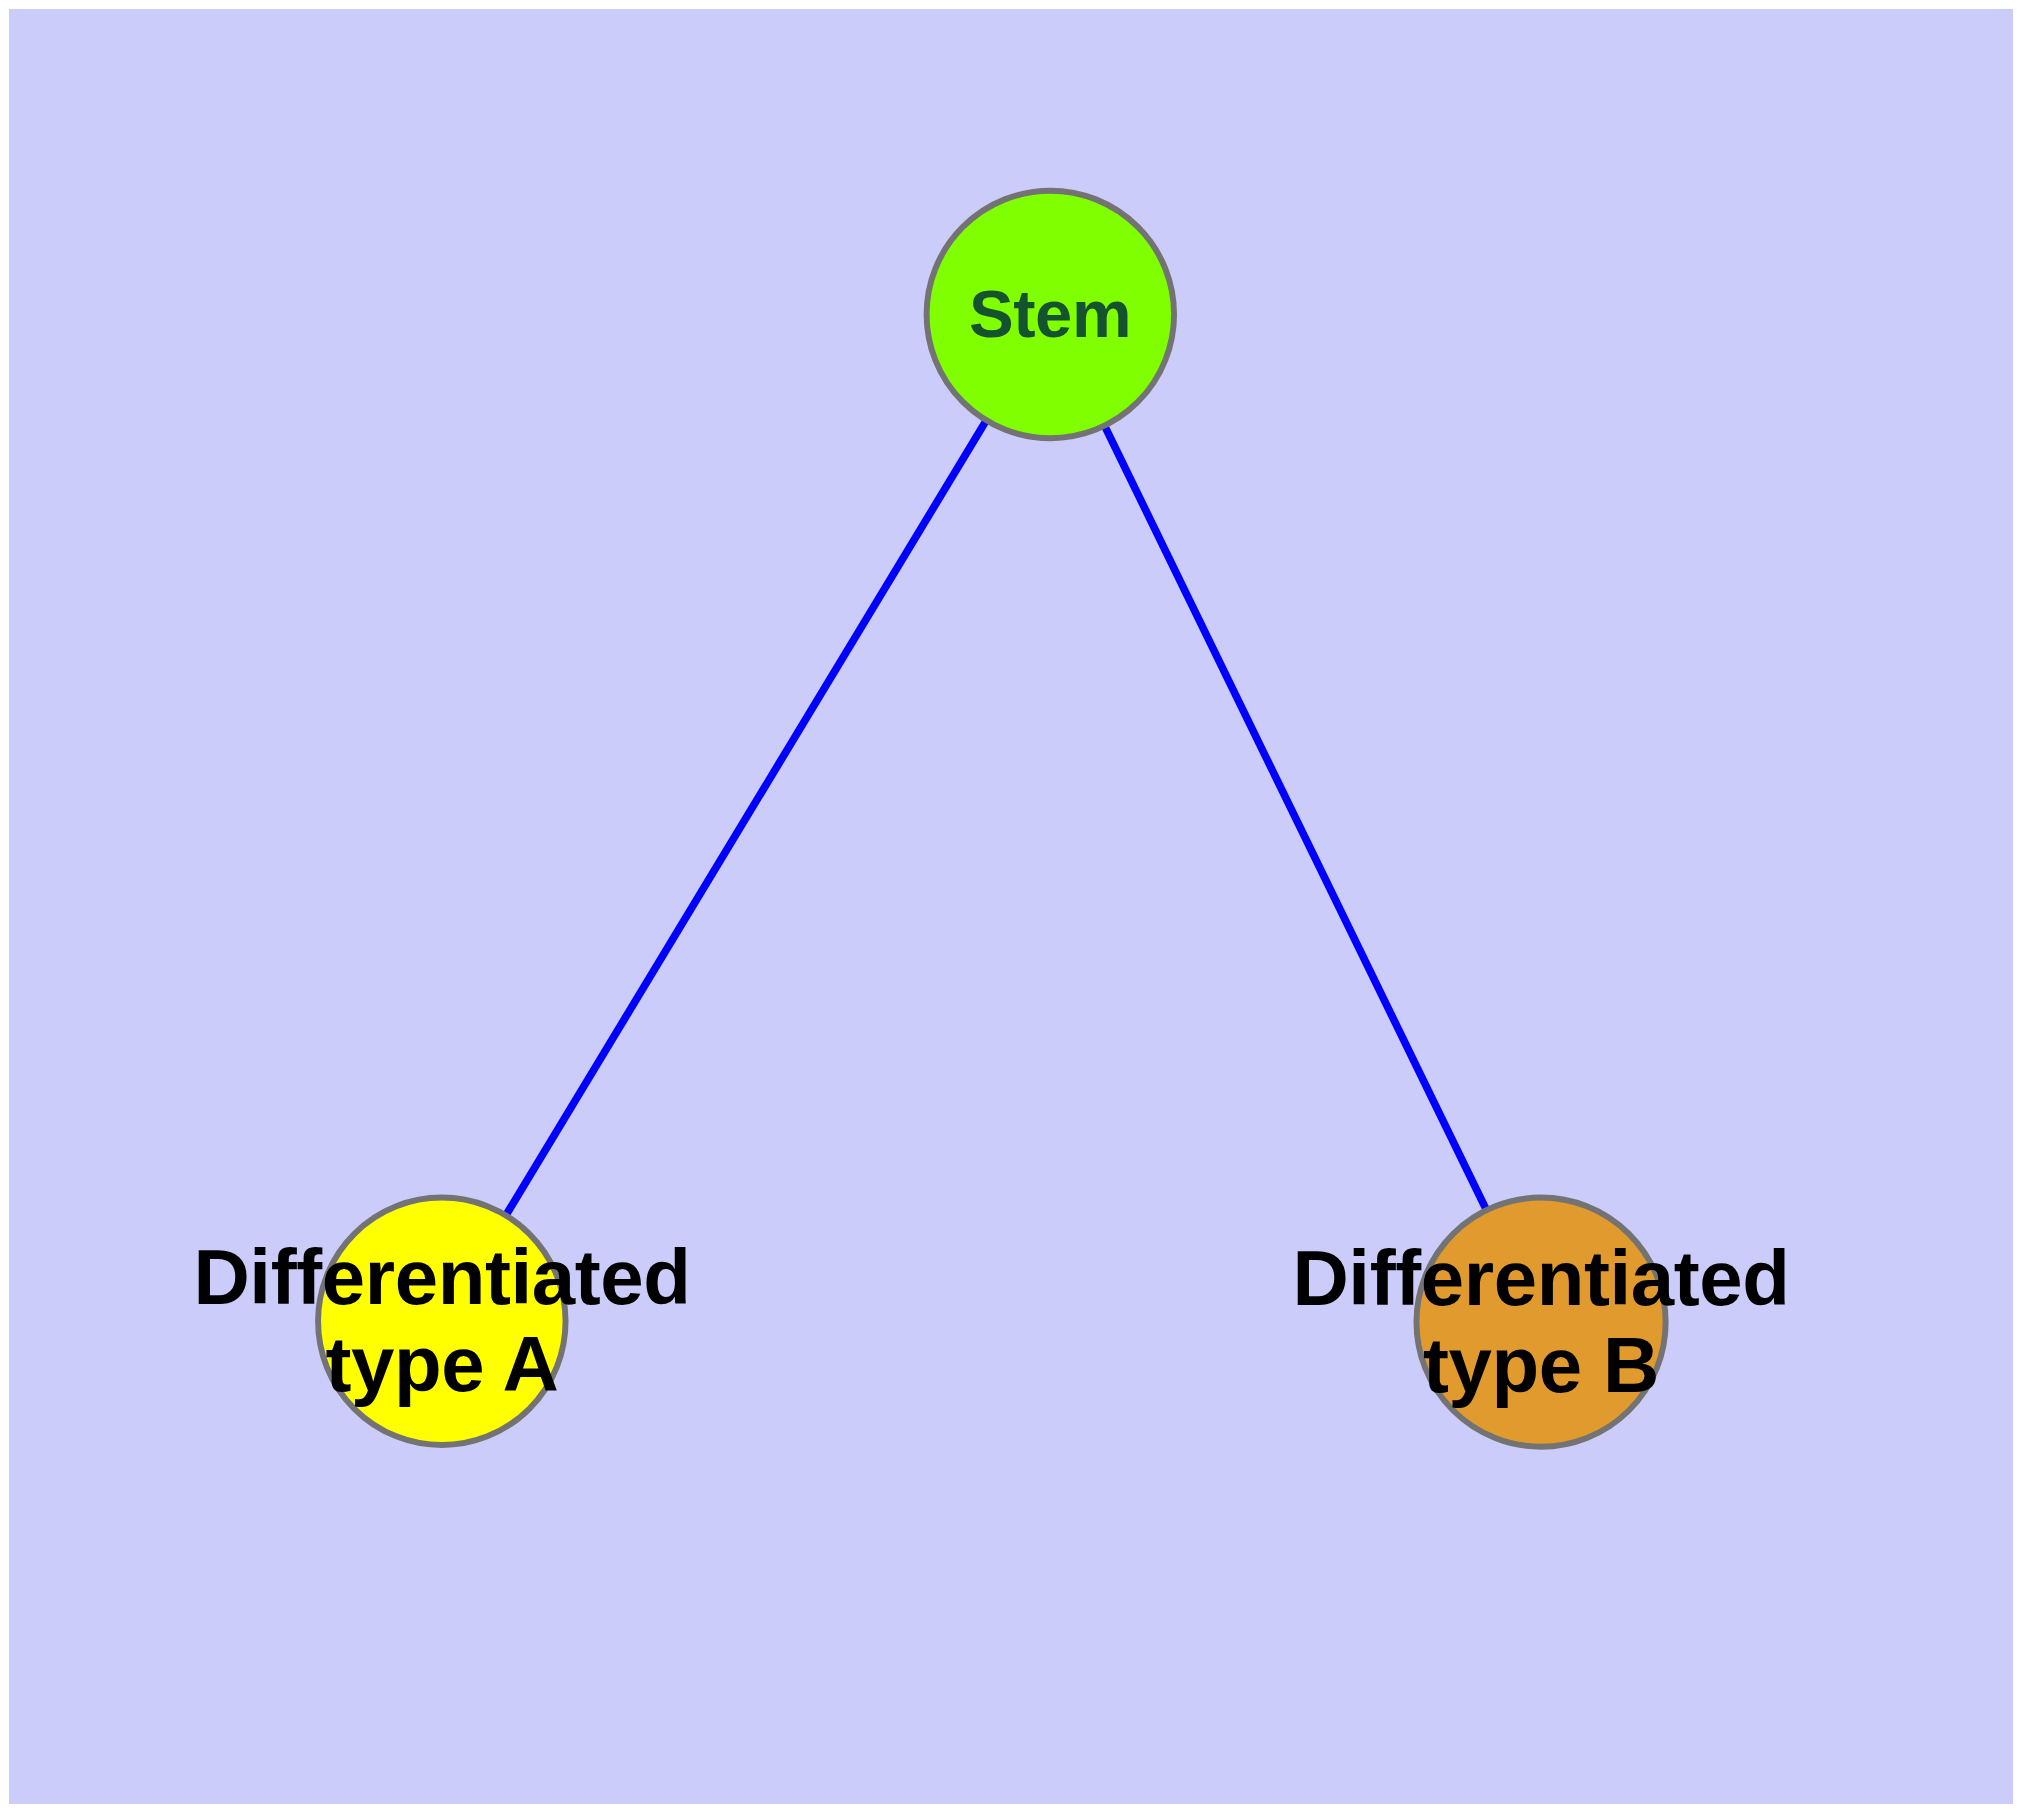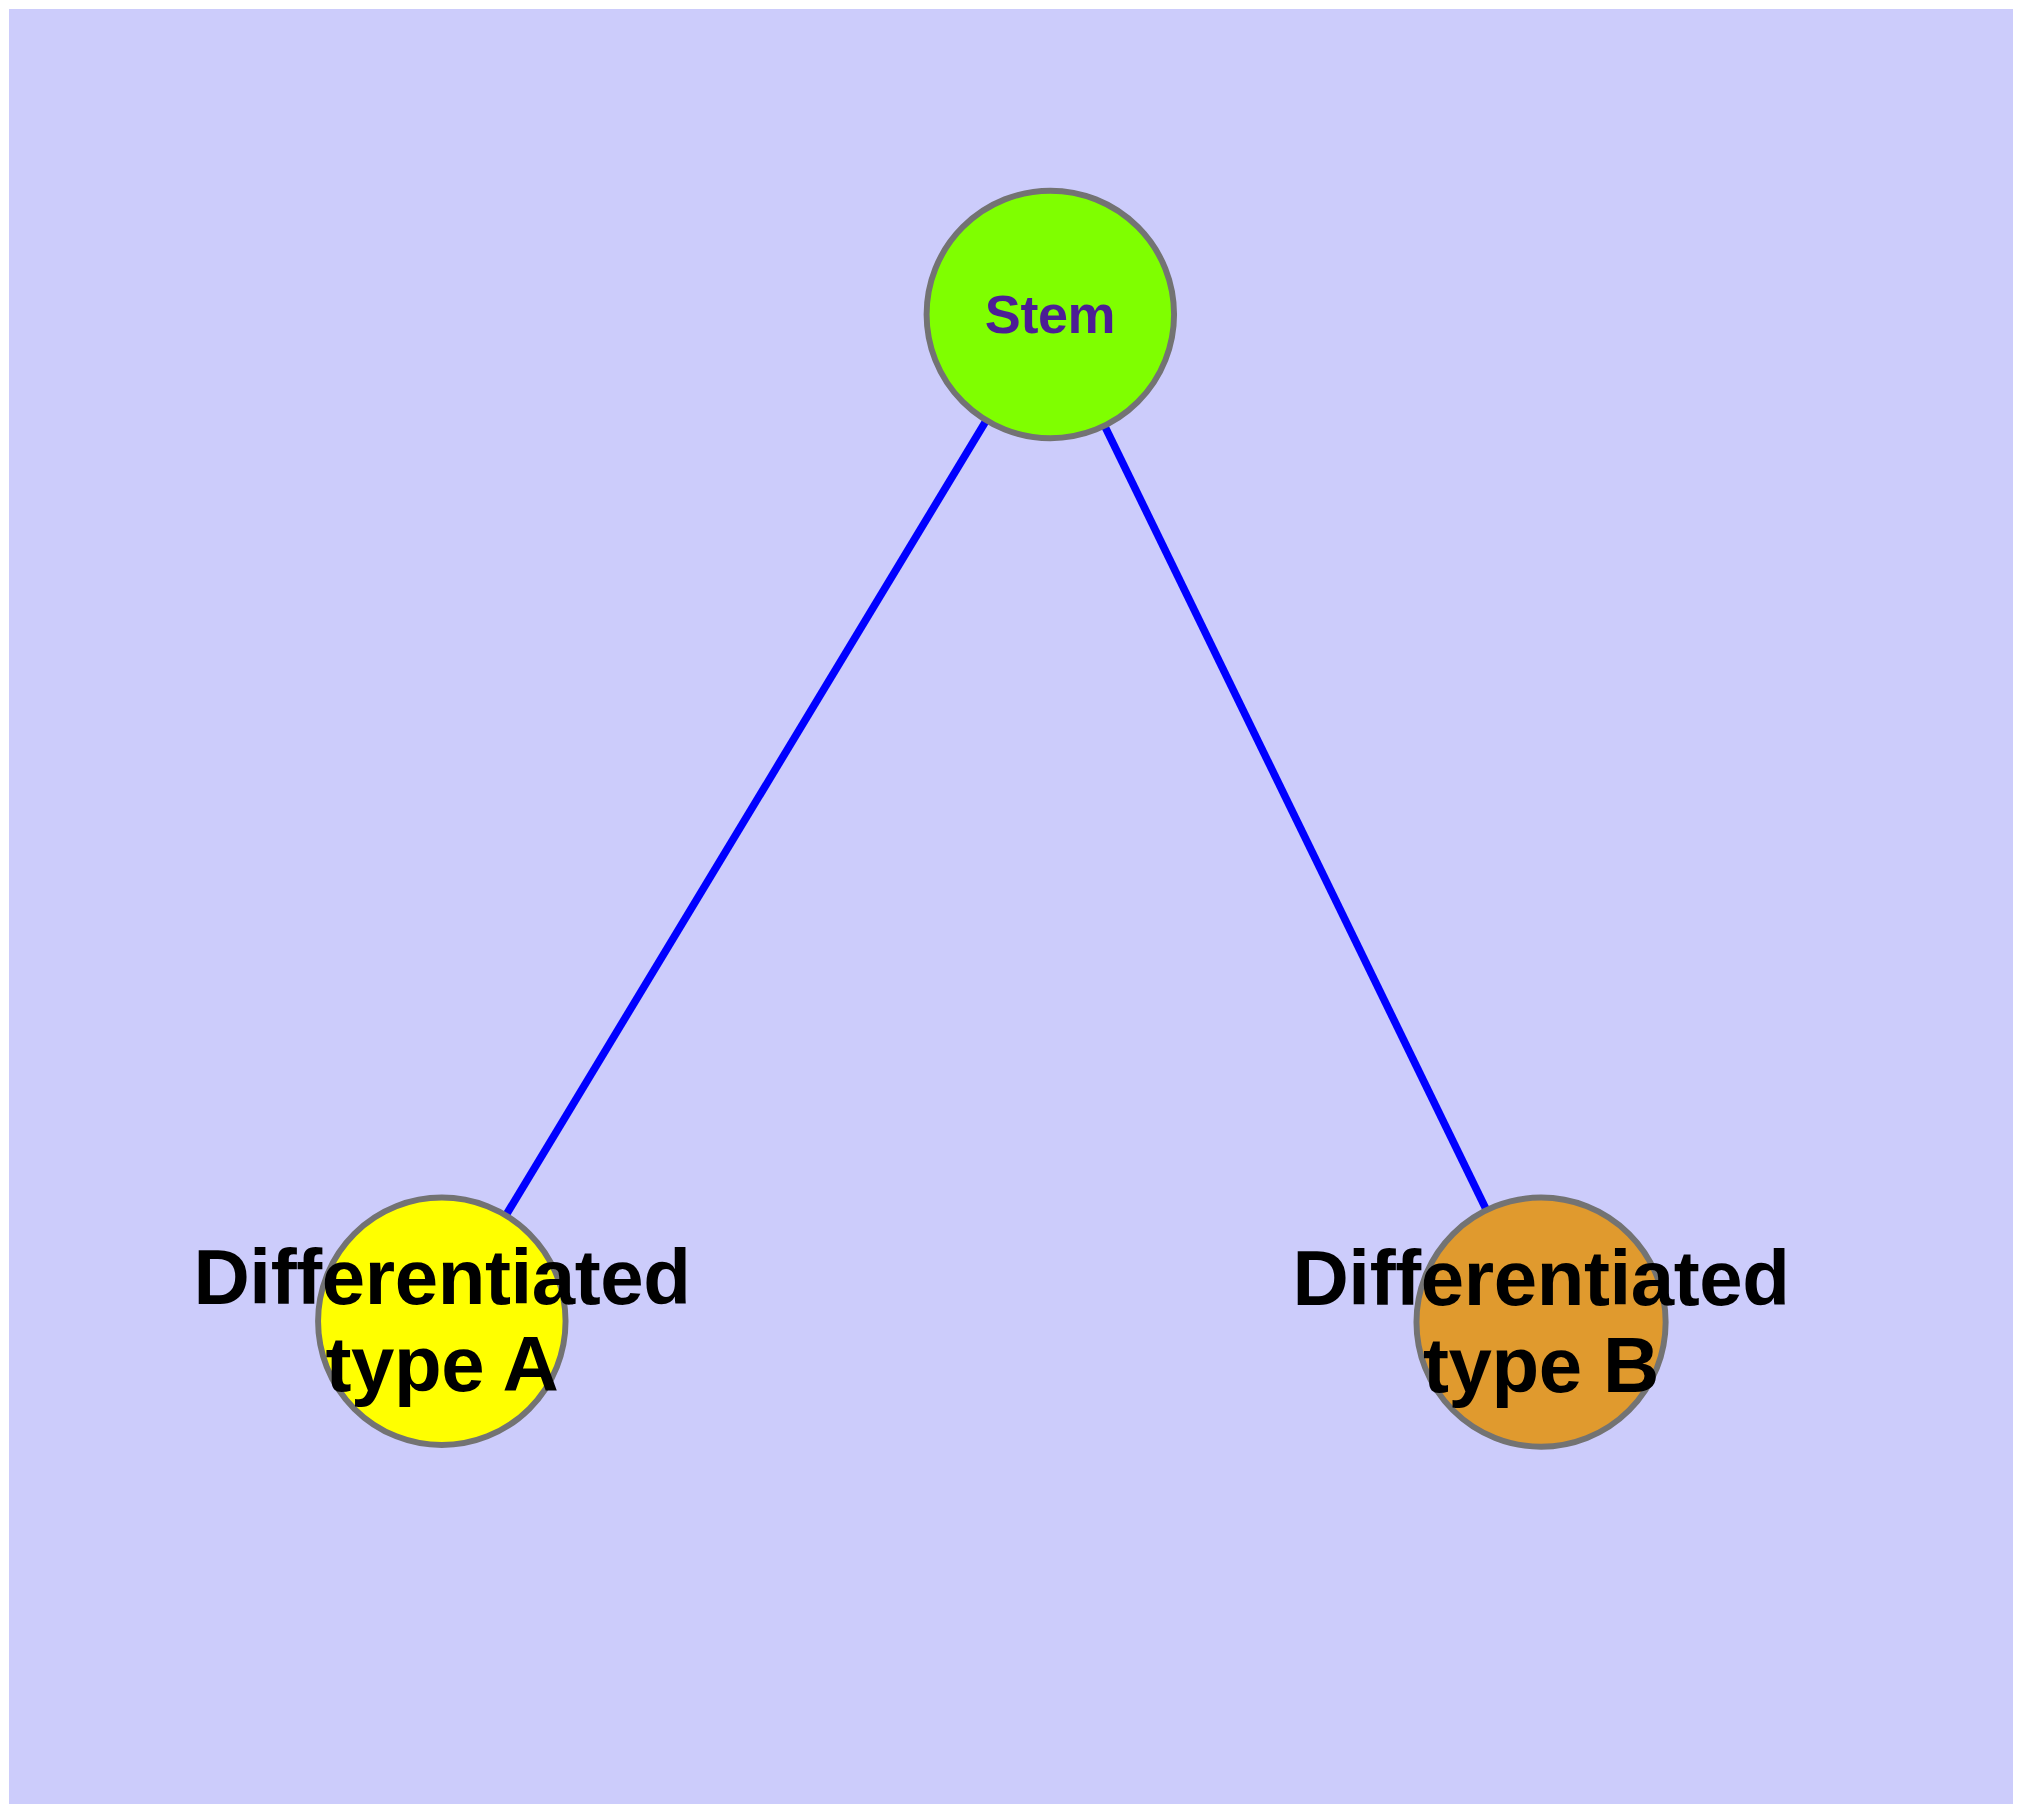--- a/index.html
+++ b/index.html
@@ -56,20 +56,20 @@
         <line x1="1239" y1="371" x2="1818" y2="1560" stroke="#0000ff" stroke-width="9" stroke-linecap="butt"></line>
       </g>
     <g id="node-layer">
         <circle cx="1239" cy="371" r="146" fill="#7fff00" stroke="#737373" stroke-width="7"></circle>
         <circle cx="521" cy="1559" r="146" fill="#ffff00" stroke="#737373" stroke-width="7"></circle>
         <circle cx="1818" cy="1560" r="147" fill="#e09a2e" stroke="#737373" stroke-width="7"></circle>
       </g>
   </svg>
 
   <div id="label-layer">
-      <div class="node-label" style="left: 1050px; top: 314px; font-size: 54px; color: #4c1d95;">Stem</div>
+      <div class="node-label" style="left: 1050px; top: 314px; font-size: 67px; color: #14532d;">Stem</div>
       <div class="node-label" style="left: 442px; top: 1321px; font-size: 78px; color: rgb(0, 0, 0);">Differentiated
 type A</div>
       <div class="node-label" style="left: 1541px; top: 1322px; font-size: 78px; color: rgb(0, 0, 0);">Differentiated
 type B</div>
     </div>
 </div>
 
 
 </body></html>

